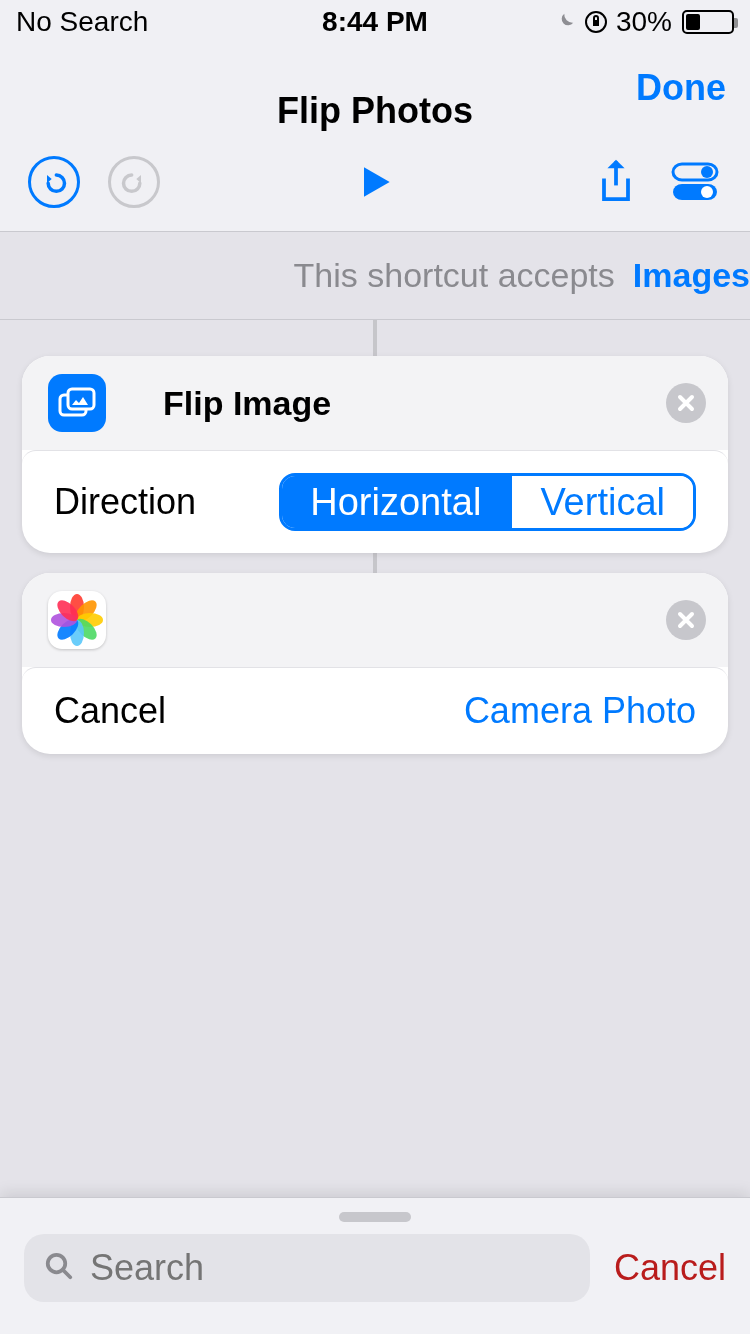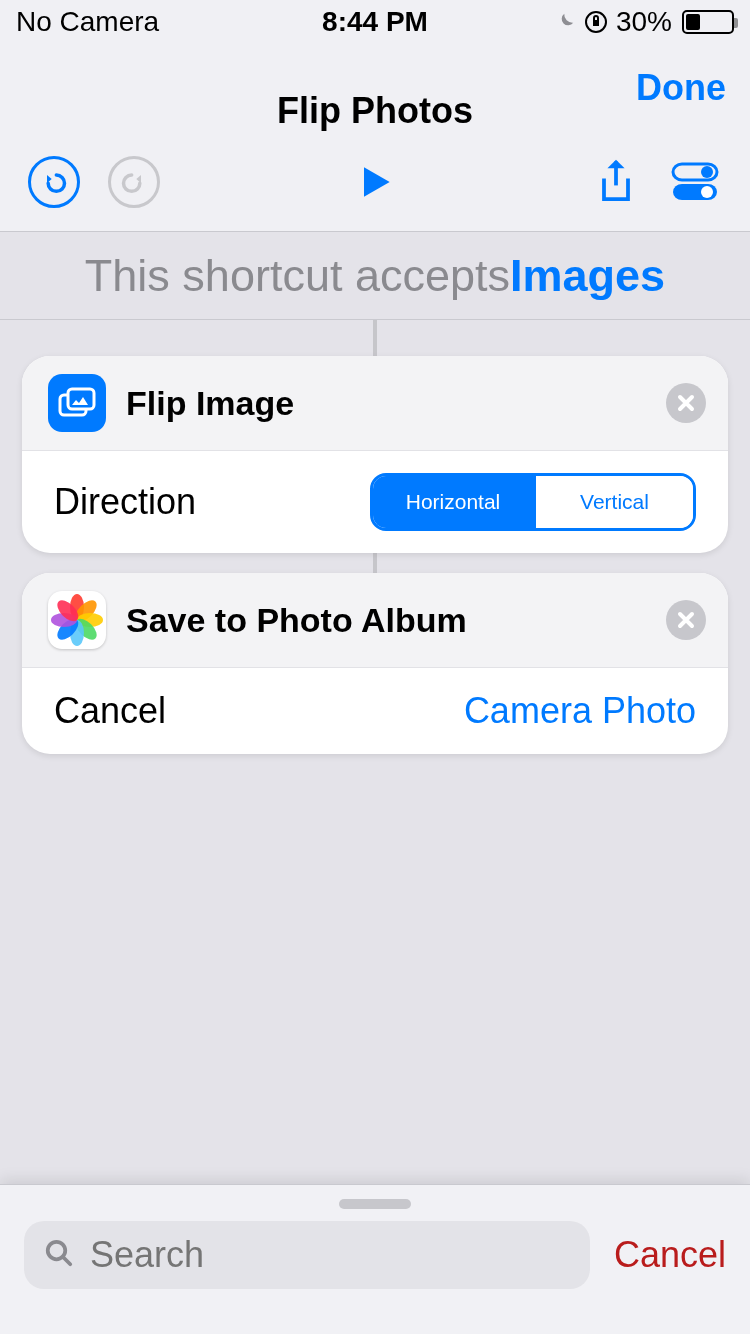--- a/index.html
+++ b/index.html
@@ -69,24 +69,24 @@
   .circle-redo { border:3px solid #c8c8cc; }
   .toolbar .spacer { flex:1; }
   .play-btn svg { display:block; }
   .share-btn, .toggle-btn { width:52px; display:flex; justify-content:center; }
 
   
   .accepts {
     height:88px;
     background:#e4e3e9;
     border-bottom:1px solid #c9c9cf;
-    display:flex; align-items:center; justify-content:center;
-    font-size:45px; color:#8a8a8f;
-  }
-  .accepts .link { color:#007aff; font-weight:600; margin-left:0;}
+    display:flex; align-items:center; justify-content:flex-end;
+    font-size:34px; color:#8a8a8f;
+  }
+  .accepts .link { color:#007aff; font-weight:600; margin-left:18px;}
 
   
   .canvas { padding: 0 22px; position:relative; }
   .connector {
     width:4px; background:#8e8e93; opacity:.35;
     margin:0 auto;
   }
   .connector.top { height:36px; }
   .connector.mid { height:20px; }
 
@@ -95,64 +95,64 @@
     border-radius:28px;
     box-shadow: 0 2px 6px rgba(0,0,0,.10);
     overflow:hidden;
   }
   .card-head {
     display:flex; align-items:center; gap:20px;
     padding:18px 26px;
     background:#f3f3f5;
     position:relative;
   }
-  .card-head .title { font-size:34px; font-weight:700; }
+  .card-head .title { font-size:34px; font-weight:700;margin-left:37px; }
   .close-x {
     position:absolute; right:22px; top:50%; transform:translateY(-50%);
     width:40px; height:40px; border-radius:50%;
     background:#c7c7cc; display:flex; align-items:center; justify-content:center;
   }
   .app-icon {
     width:58px; height:58px; border-radius:14px;
     display:flex; align-items:center; justify-content:center;
   }
   .app-icon.blue { background:#007aff; }
   .app-icon.white { background:#fff; box-shadow:0 1px 3px rgba(0,0,0,.2); position:relative;}
 
   .card-body {
     padding: 22px 32px;
     border-top:1px solid #e2e2e6;
-    display:flex; align-items:center; justify-content:space-between;
+    display:flex; align-items:center; justify-content:space-between;border-radius:14px;
   }
   .row-label { font-size:36px; font-weight:400; }
   .row-value-link { font-size:36px; color:#007aff; }
 
   
   .seg {
     display:flex;
     border:3px solid #007aff;
     border-radius:16px;
     overflow:hidden;
     height:58px;
   }
   .seg button {
     border:none; background:#fff; color:#007aff;
-    font-size:21px; padding:0 28px;
+    font-size:38px; padding:0 28px;
     font-family:inherit;
     min-width:160px;
   }
   .seg button.active { background:#007aff; color:#fff; }
   .seg button + button { border-left:3px solid #007aff; }
 
   
   .bottom-panel {
     position:absolute; left:0; right:0; bottom:0;
     background:#f1f1f5;
     border-top:1px solid #c9c9cf;
-    padding: 14px 24px 45px;
+    padding: 14px 24px 32px;
     box-shadow: 0 -4px 14px rgba(0,0,0,.1);
   }
   .grabber {
     width:72px; height:10px; border-radius:5px;
     background:#c7c7cc; margin:0 auto 12px;
   }
   .bottom-row { display:flex; align-items:center; gap:24px; }
   .search-field {
     flex:1; height:68px;
     background:#e3e3e8;
@@ -168,21 +168,21 @@
   .cancel-link { color:#b91c1c; font-size:36px; }
 
   
   .petal { position:absolute; width:14px; height:26px; border-radius:50%; left:50%; top:50%; transform-origin:50% 100%; opacity:.9;}
 </style>
 </head>
 <body>
 
 <div class="status-bar">
   <div class="status-left">
-    <span>No Camera</span>
+    <span>No Search</span>
   </div>
   <div class="status-center">
     <span>8:44 PM</span>
   </div>
   <div class="status-right">
     <span>
       <svg width="22" height="22" viewBox="0 0 24 24">
           <path fill="#8e8e93" d="M21 12.8A9 9 0 0 1 11.2 3 7 7 0 1 0 21 12.8Z"></path>
         </svg>
     </span>
@@ -282,21 +282,20 @@
       <div class="app-icon white">
         <span class="petal" style="background:#ff3b30; transform:translate(-50%,-100%) rotate(0deg);"></span>
         <span class="petal" style="background:#ff9500; transform:translate(-50%,-100%) rotate(45deg);"></span>
         <span class="petal" style="background:#ffcc00; transform:translate(-50%,-100%) rotate(90deg);"></span>
         <span class="petal" style="background:#4cd964; transform:translate(-50%,-100%) rotate(135deg);"></span>
         <span class="petal" style="background:#5ac8fa; transform:translate(-50%,-100%) rotate(180deg);"></span>
         <span class="petal" style="background:#007aff; transform:translate(-50%,-100%) rotate(225deg);"></span>
         <span class="petal" style="background:#af52de; transform:translate(-50%,-100%) rotate(270deg);"></span>
         <span class="petal" style="background:#ff2d55; transform:translate(-50%,-100%) rotate(315deg);"></span>
       </div>
-      <div class="title">Save to Photo Album</div>
       <div class="close-x">
         <svg width="20" height="20" viewBox="0 0 20 20">
             <path stroke="#fff" stroke-width="4" stroke-linecap="round" d="M4 4l12 12M16 4L4 16"></path>
           </svg>
       </div>
     </div>
     <div class="card-body">
       <div class="row-label">Cancel</div>
       <div class="row-value-link">Camera Photo</div>
     </div>

